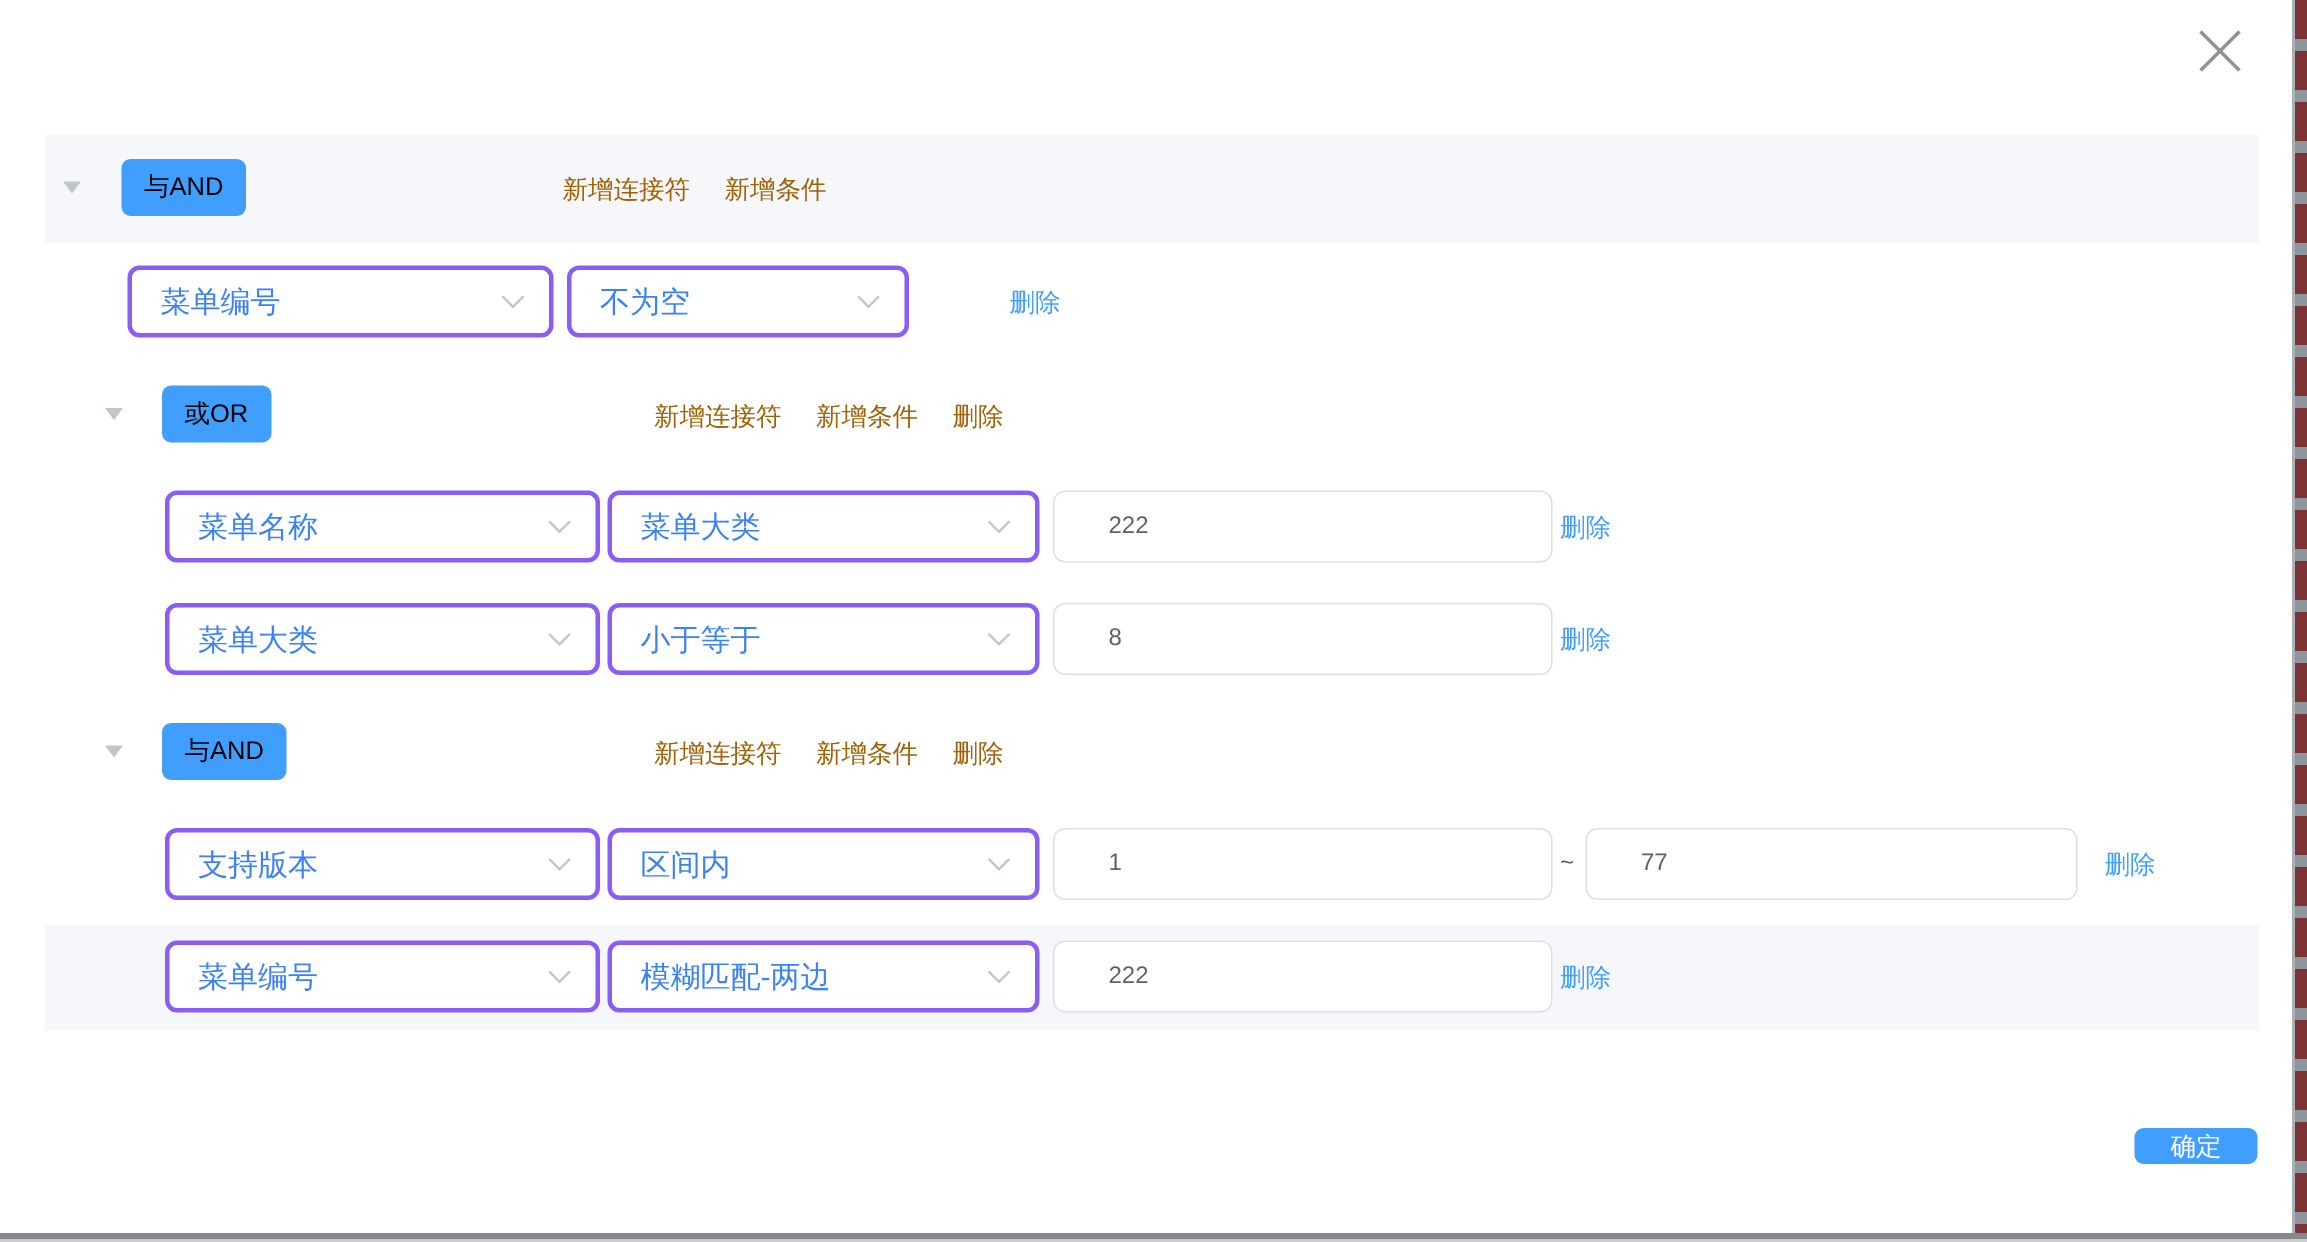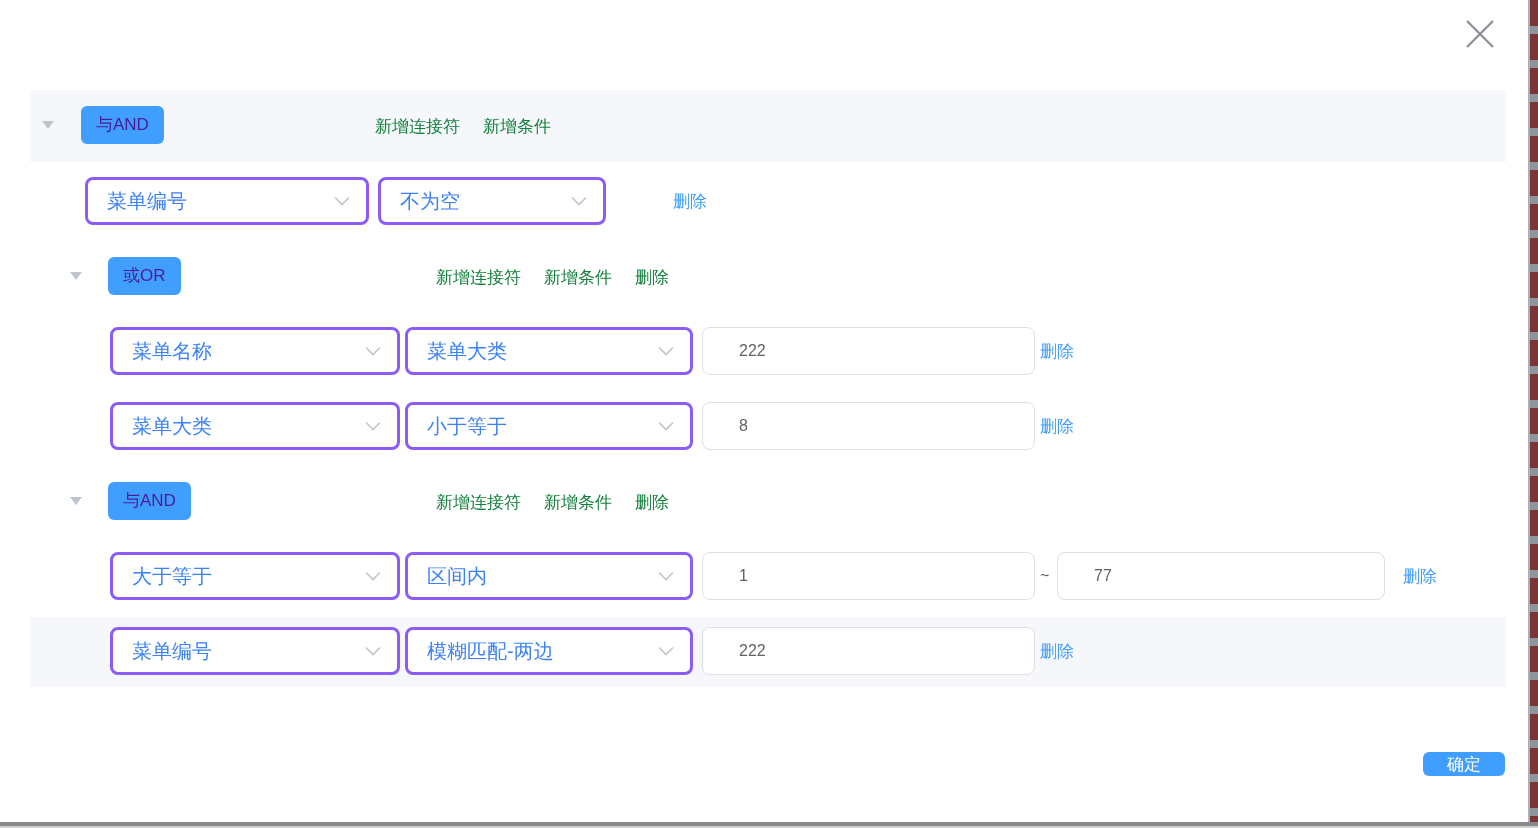--- a/index.html
+++ b/index.html
@@ -9,26 +9,26 @@
 
   .band { position:absolute; left:30px; width:1476px; background:#f5f7fa; }
   .band1 { top:90px; height:72px; }
   .band2 { top:617px; height:70px; }
 
   .caret { position:absolute; width:0; height:0;
            border-left:6px solid transparent; border-right:6px solid transparent;
            border-top:8px solid #c0c4cc; cursor:pointer; }
 
   .connector-btn { position:absolute; height:38px; min-width:70px; padding:0 15px;
-                   background:#409eff; color:#4c1d95; border:none; border-radius:6px;
+                   background:#409eff; color:#000000; border:none; border-radius:6px;
                    font-size:17px; line-height:38px; text-align:center; cursor:pointer;
                    font-family:inherit; }
 
   .links { position:absolute; display:flex; gap:23px; }
-  .link { color:#15803d; font-size:17px; line-height:24px; text-decoration:none; cursor:pointer; white-space:nowrap; }
+  .link { color:#a16207; font-size:17px; line-height:24px; text-decoration:none; cursor:pointer; white-space:nowrap; }
 
   .select { position:absolute; height:48px; background:#fff; border:3px solid #8b5cf6;
             border-radius:8px; display:flex; align-items:center; justify-content:space-between;
             padding:0 16px 0 19px; font-size:20px; color:#3b82f6; cursor:pointer; }
   .chev { flex:0 0 auto; margin-left:8px; }
 
   .vinput { position:absolute; height:48px; background:#fff; border:1px solid #dcdfe6;
             border-radius:8px; padding:0 36px; font-size:16px; color:#606266; outline:none;
             font-family:inherit; }
 
@@ -134,21 +134,21 @@
   <span class="caret" style="left:70px; top:497px;"></span>
   <button class="connector-btn" style="left:108px; top:482px;">与AND</button>
   <div class="links" style="left:436px; top:491px;">
     <a class="link">新增连接符</a>
     <a class="link">新增条件</a>
     <a class="link">删除</a>
   </div>
 
   <div>
     <div class="select" style="left:110px; top:552px; width:290px;">
-      <span>大于等于</span>
+      <span>支持版本</span>
       <svg class="chev" width="16" height="9" viewBox="0 0 16 9">
         <polyline points="1.5,1 8,7.5 14.5,1" fill="none" stroke="#c0c4cc" stroke-width="1.6" stroke-linecap="round"></polyline>
       </svg>
     </div>
     <div class="select" style="left:405px; top:552px; width:288px;">
       <span>区间内</span>
       <svg class="chev" width="16" height="9" viewBox="0 0 16 9">
         <polyline points="1.5,1 8,7.5 14.5,1" fill="none" stroke="#c0c4cc" stroke-width="1.6" stroke-linecap="round"></polyline>
       </svg>
     </div>

